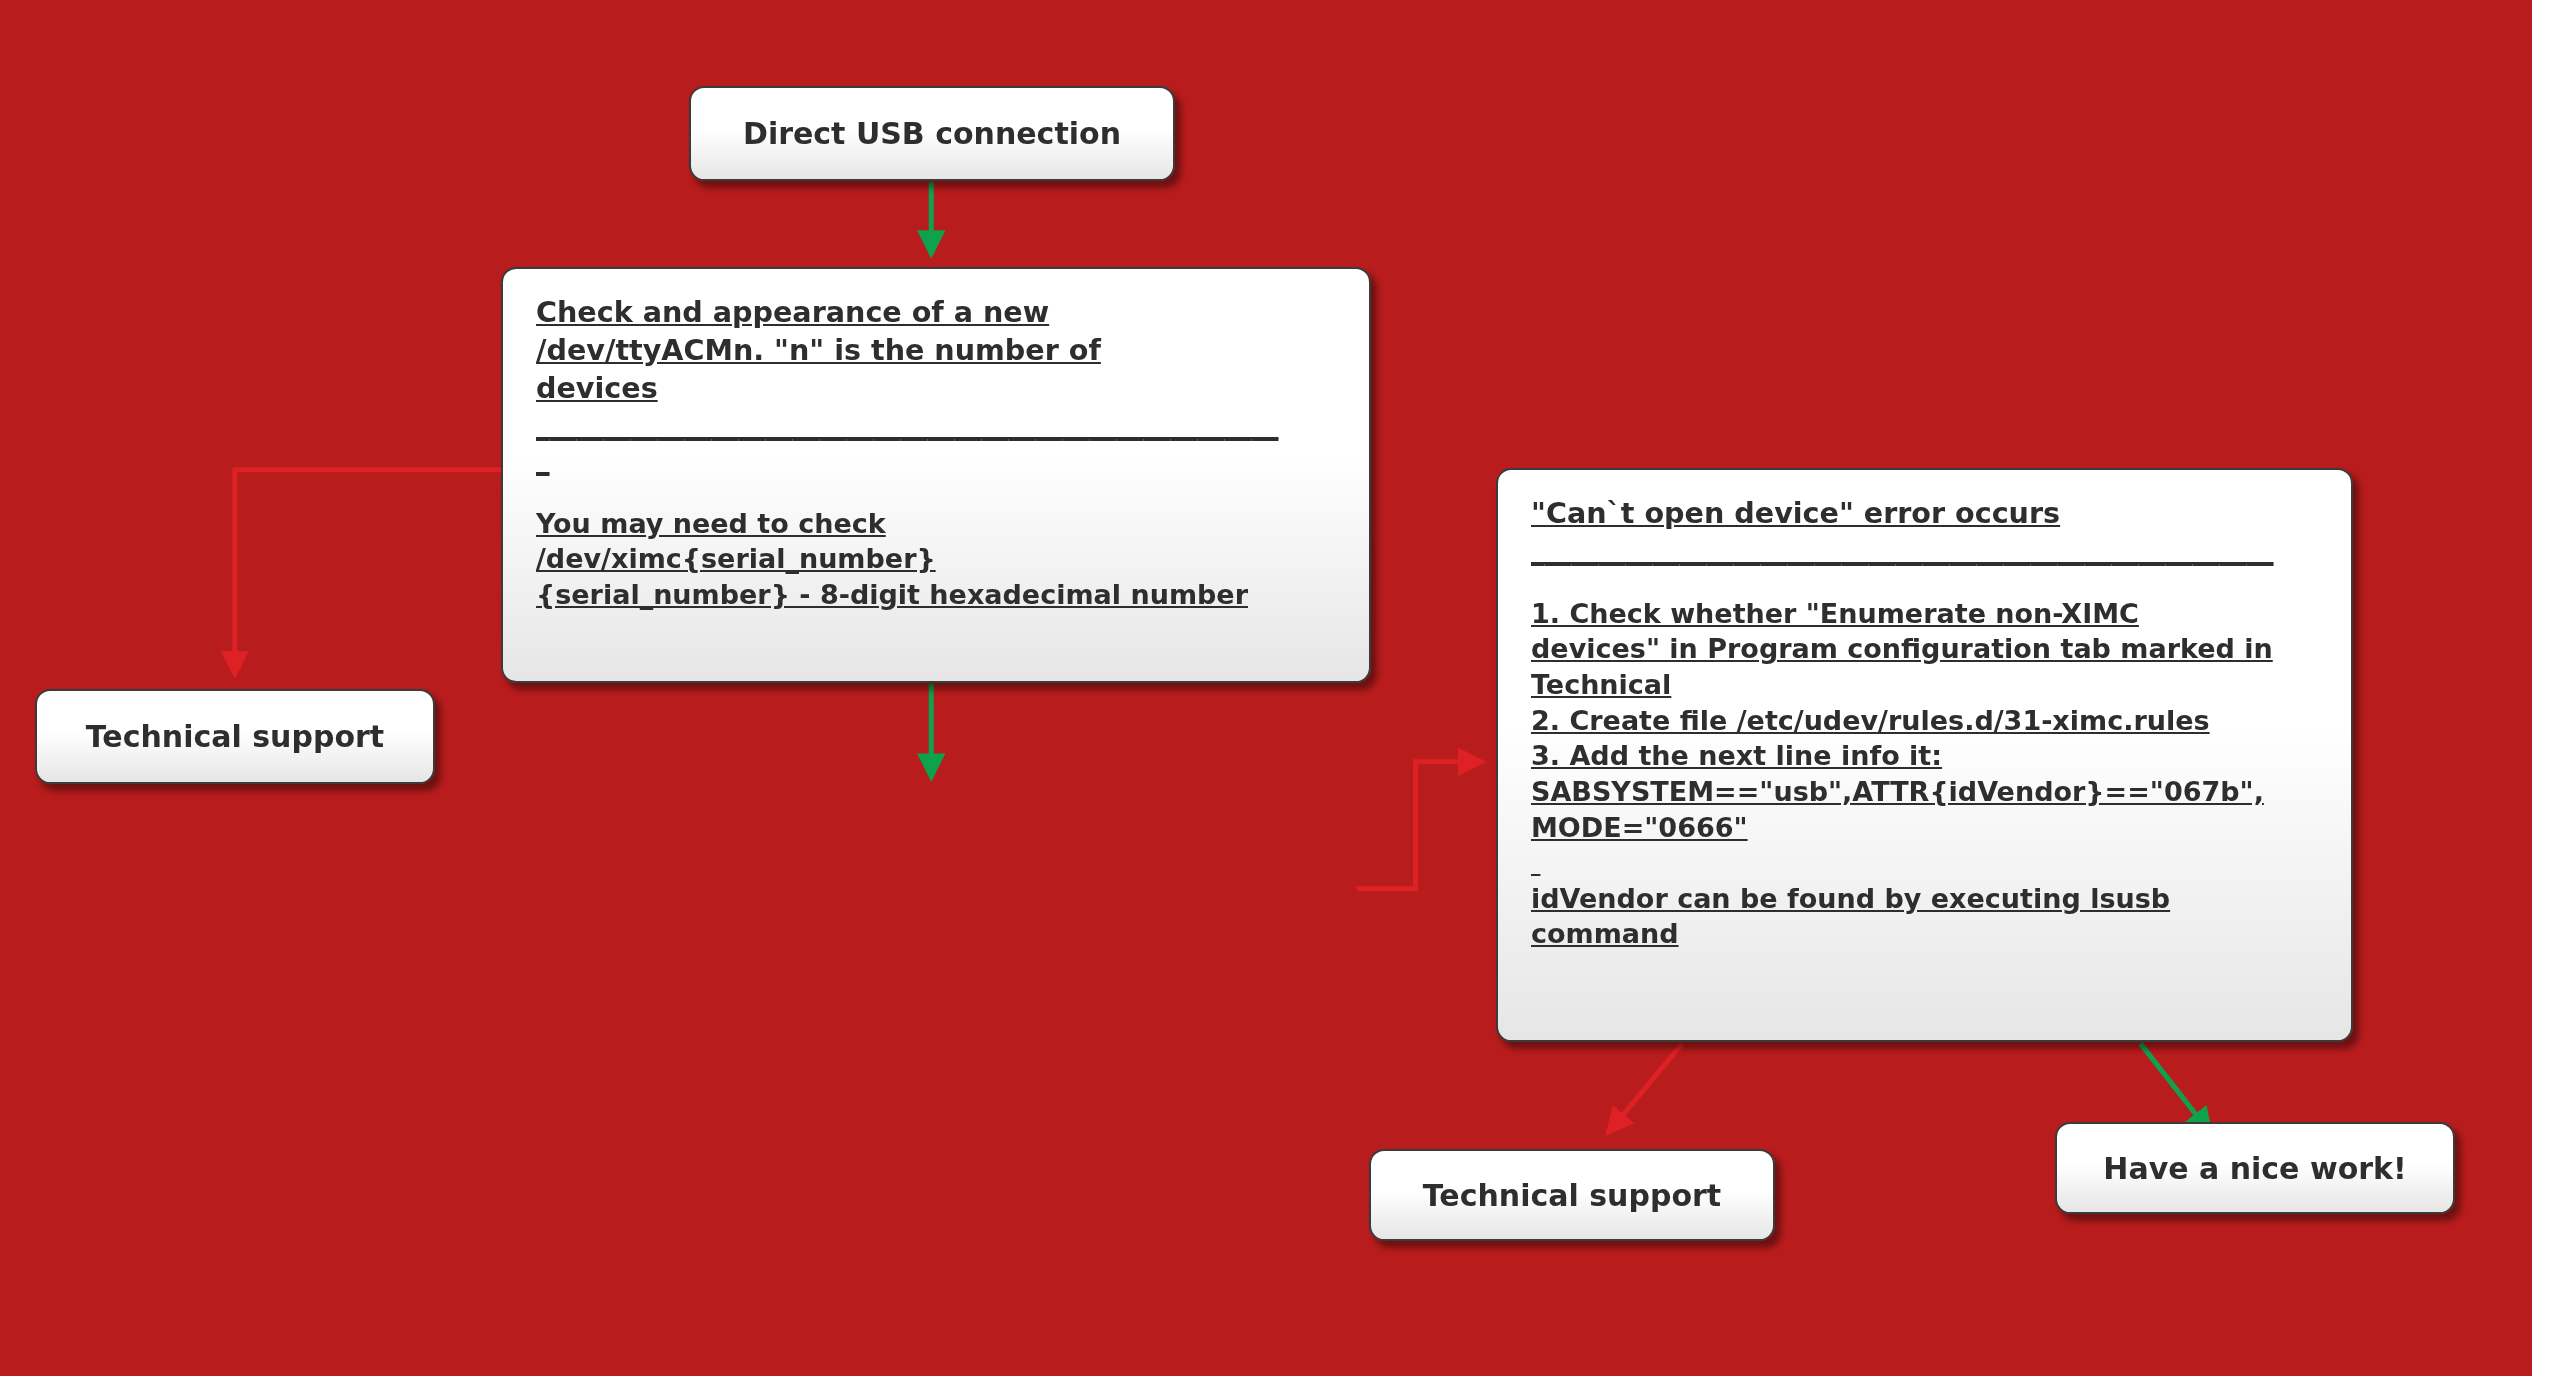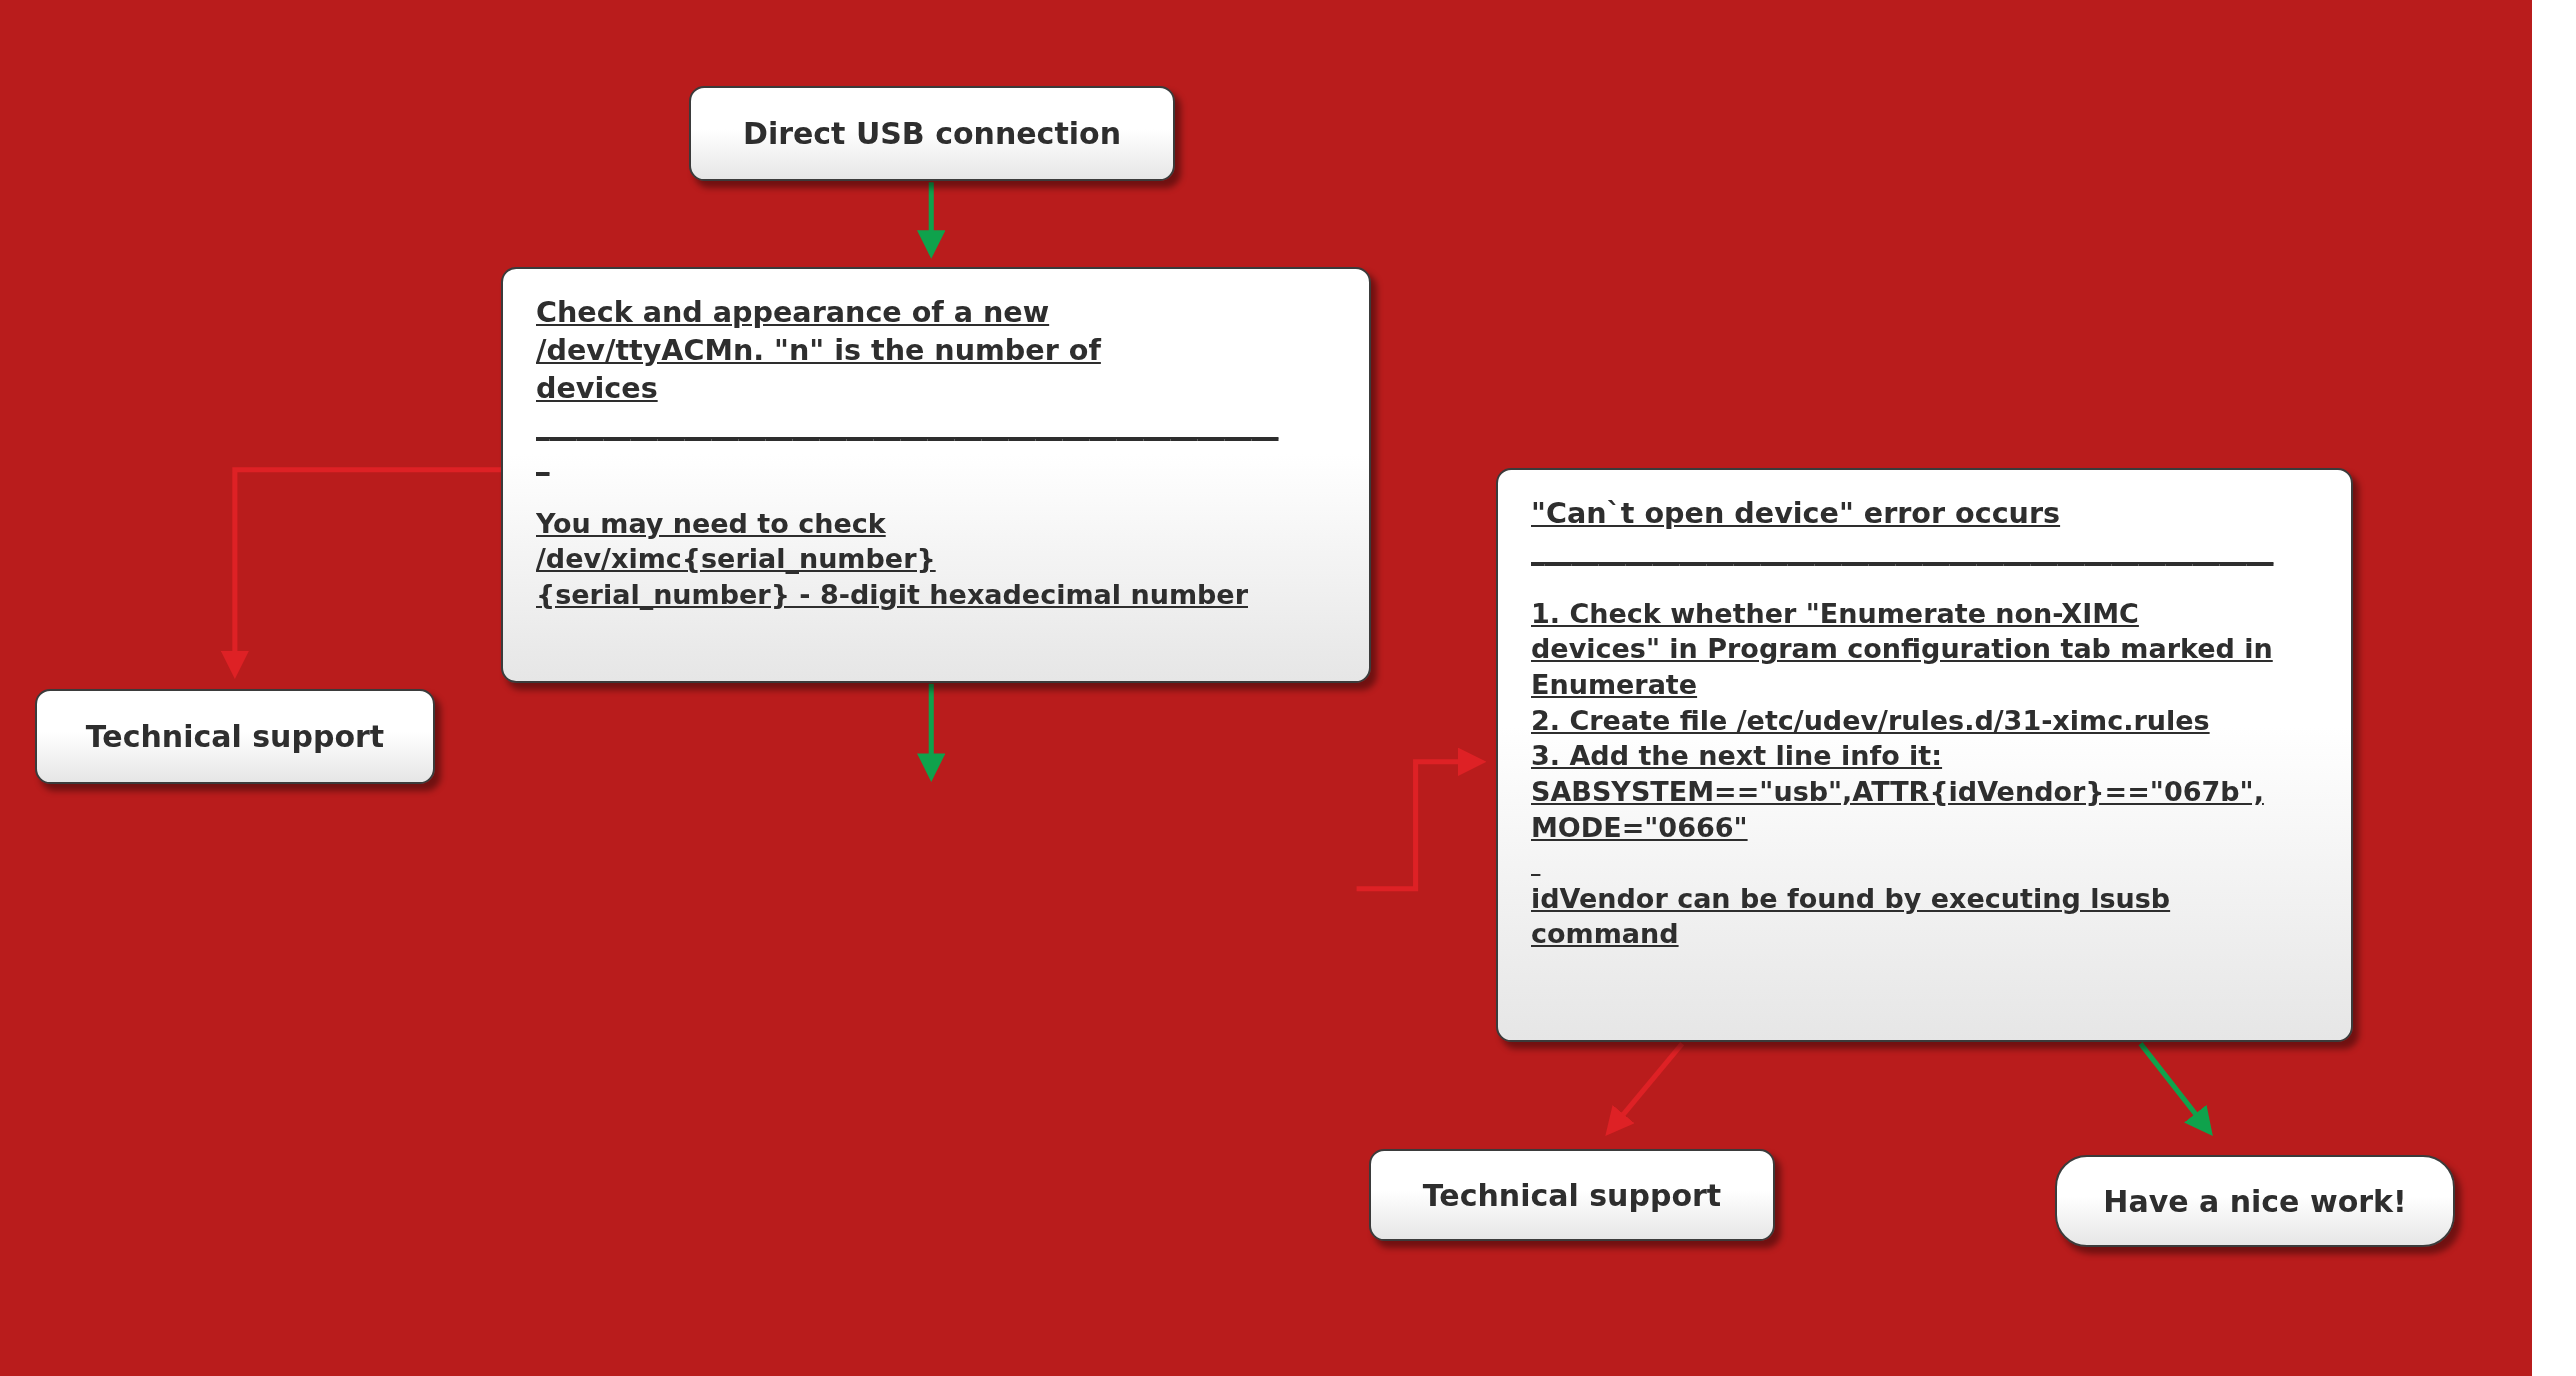--- a/index.html
+++ b/index.html
@@ -47,21 +47,21 @@
   .title{font-size:28.6px;}
   .divider{overflow:hidden;}
   .gap{height:27px;}
 
   #box-start {left:689px;top:86px;width:486px;height:95px;}
   #box-check {left:501px;top:267px;width:870px;height:416px;}
   #box-tech1 {left:35px;top:689px;width:400px;height:95px;}
   #box-detect{left:508px;top:790px;width:847px;height:209px;}
   #box-error {left:1496px;top:468px;width:857px;height:574px;}
   #box-tech2 {left:1369px;top:1149px;width:406px;height:92px;}
-  #box-nice  {left:2055px;top:1155px;width:400px;height:92px;border-radius:32px;}
+  #box-nice  {left:2055px;top:1122px;width:400px;height:92px;}
 </style>
 </head>
 <body>
 
 <div class="canvas">
 
   <svg class="arrow-layer" viewBox="0 0 4058 2169">
     <defs>
       <marker id="arrow-green" markerWidth="5.6" markerHeight="5.6" refX="4.4" refY="2.8" orient="auto" markerUnits="strokeWidth">
         <path d="M0,0 L5.6,2.8 L0,5.6 z" fill="#0FA24C"></path>
@@ -98,21 +98,21 @@
     <span>Technical support</span>
   </div>
 
 
   <div class="box content-box" id="box-error">
     <div class="line title">"Can`t open device" error occurs</div>
     <div class="line divider">_______________________________________________________</div>
     <div class="gap"></div>
     <div class="line">1. Check whether "Enumerate non-XIMC</div>
     <div class="line">devices" in Program configuration tab marked in</div>
-    <div class="line">Enumerate</div>
+    <div class="line">Technical</div>
     <div class="line">2. Create file /etc/udev/rules.d/31-ximc.rules</div>
     <div class="line">3. Add the next line info it:</div>
     <div class="line">SABSYSTEM=="usb",ATTR{idVendor}=="067b",</div>
     <div class="line">MODE="0666"</div>
     <div class="line"></div>
     <div class="line">idVendor can be found by executing lsusb</div>
     <div class="line">command</div>
   </div>
 
   <div class="box center-box" id="box-tech2">

